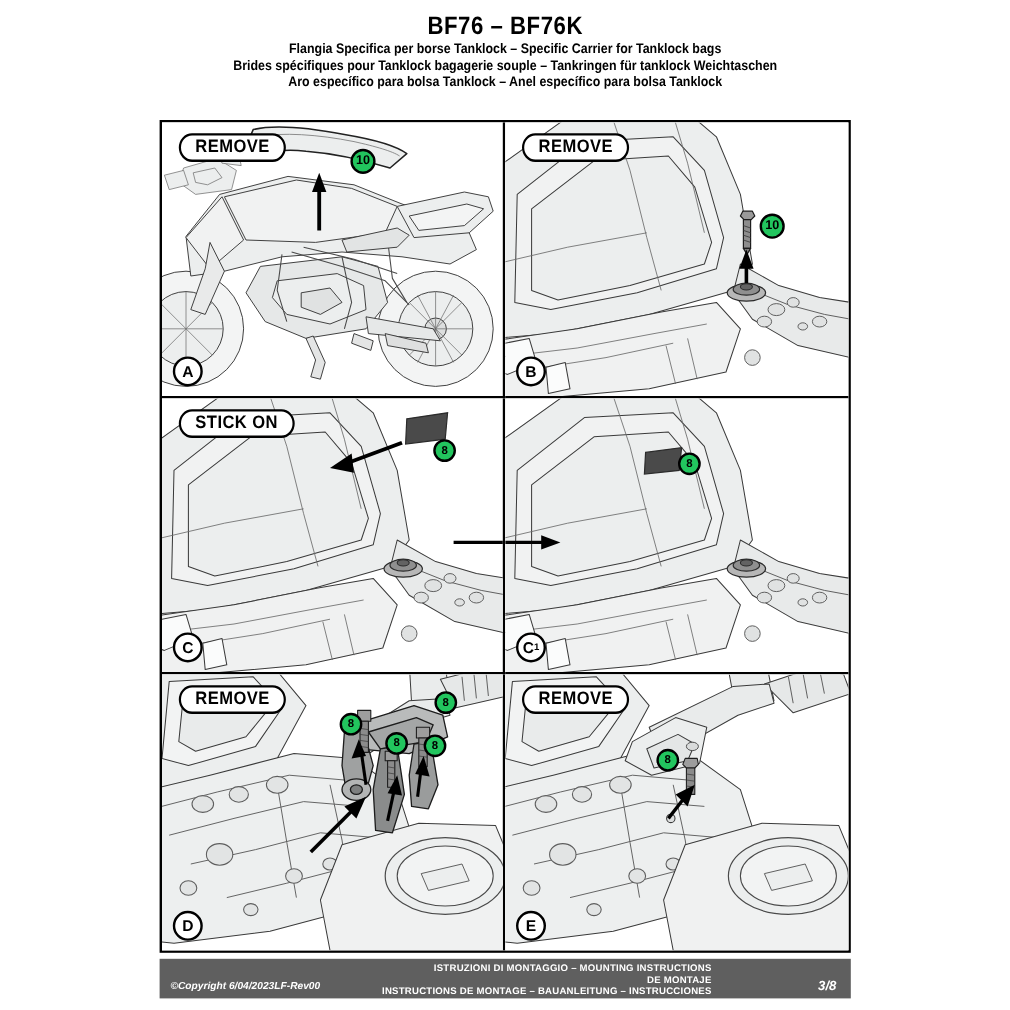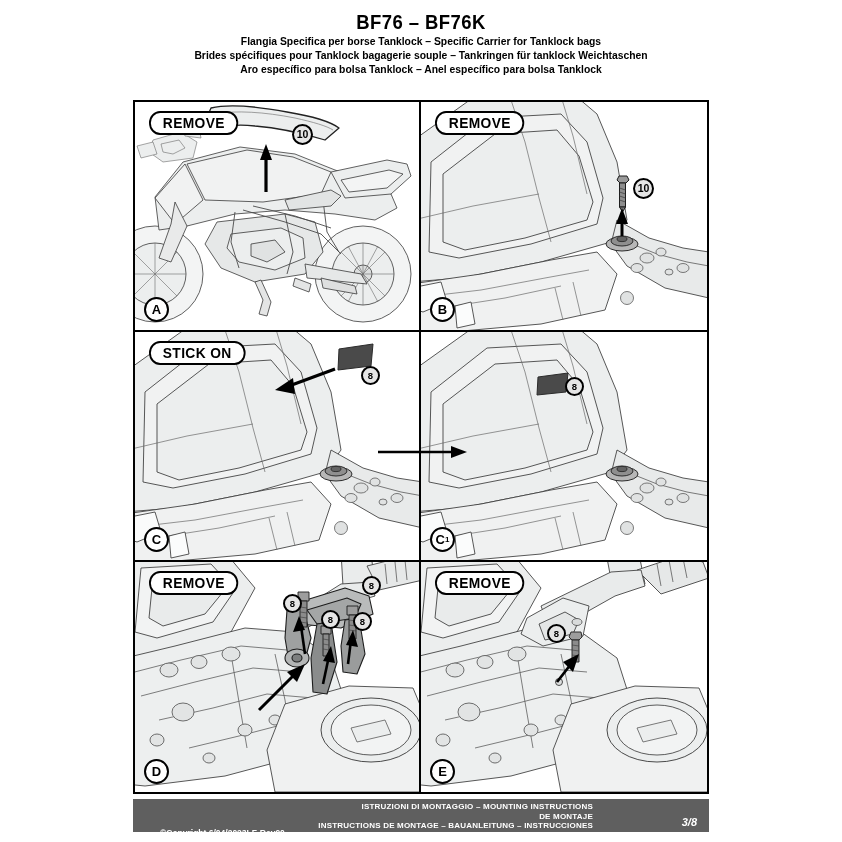--- a/index.html
+++ b/index.html
@@ -111,21 +111,21 @@
     margin-left: 0px;
   }
 
   
   .callout {
     position: absolute;
     z-index: 28;
     width: 17px; height: 17px;
     border: 2px solid #000;
     border-radius: 50%;
-    background: #e5e5e5;
+    background: #22c55e;
     font-size: 10.5px;
     font-weight: bold;
     color: #000;
     display: flex;
     align-items: center;
     justify-content: center;
     line-height: 1;
   }
   .callout.sm { width: 15px; height: 15px; font-size: 9.5px; }
 
@@ -134,25 +134,25 @@
   
   .footer {
     position: absolute;
     left: 133px; top: 799px;
     width: 576px; height: 33px;
     background: #5f5f5f;
     color: #fff;
   }
   .footer-copy {
     position: absolute;
-    left: 27px; top: 17px;
+    left: 9px; top: 17px;
     font-size: 8.5px;
+    font-style: italic;
     font-weight: bold;
     white-space: nowrap;
-    margin-top: 12px;
   }
   .footer-center {
     position: absolute;
     left: 120px; top: 3px;
     width: 340px;
     text-align: right;
     font-size: 8px;
     font-weight: bold;
     line-height: 9.5px;
     letter-spacing: 0.2px;

